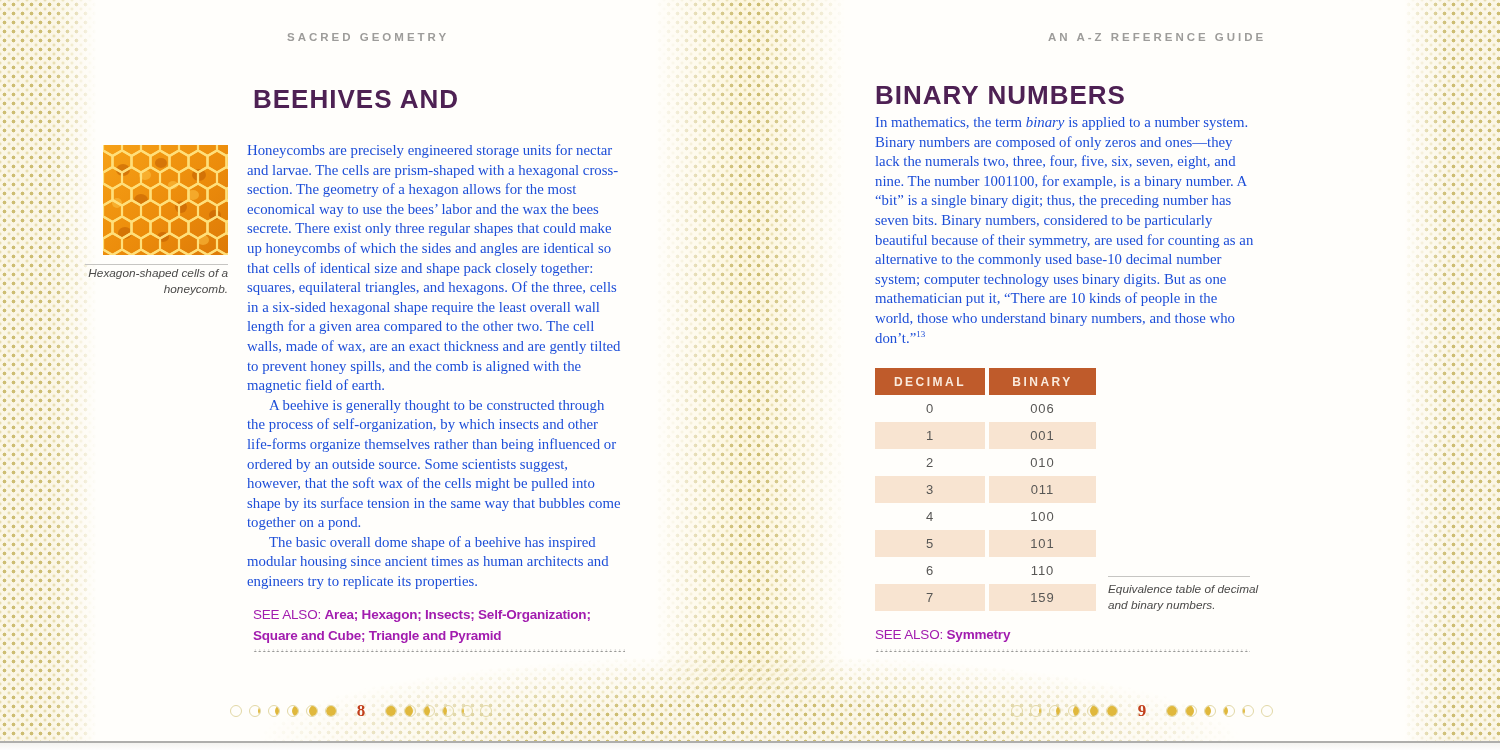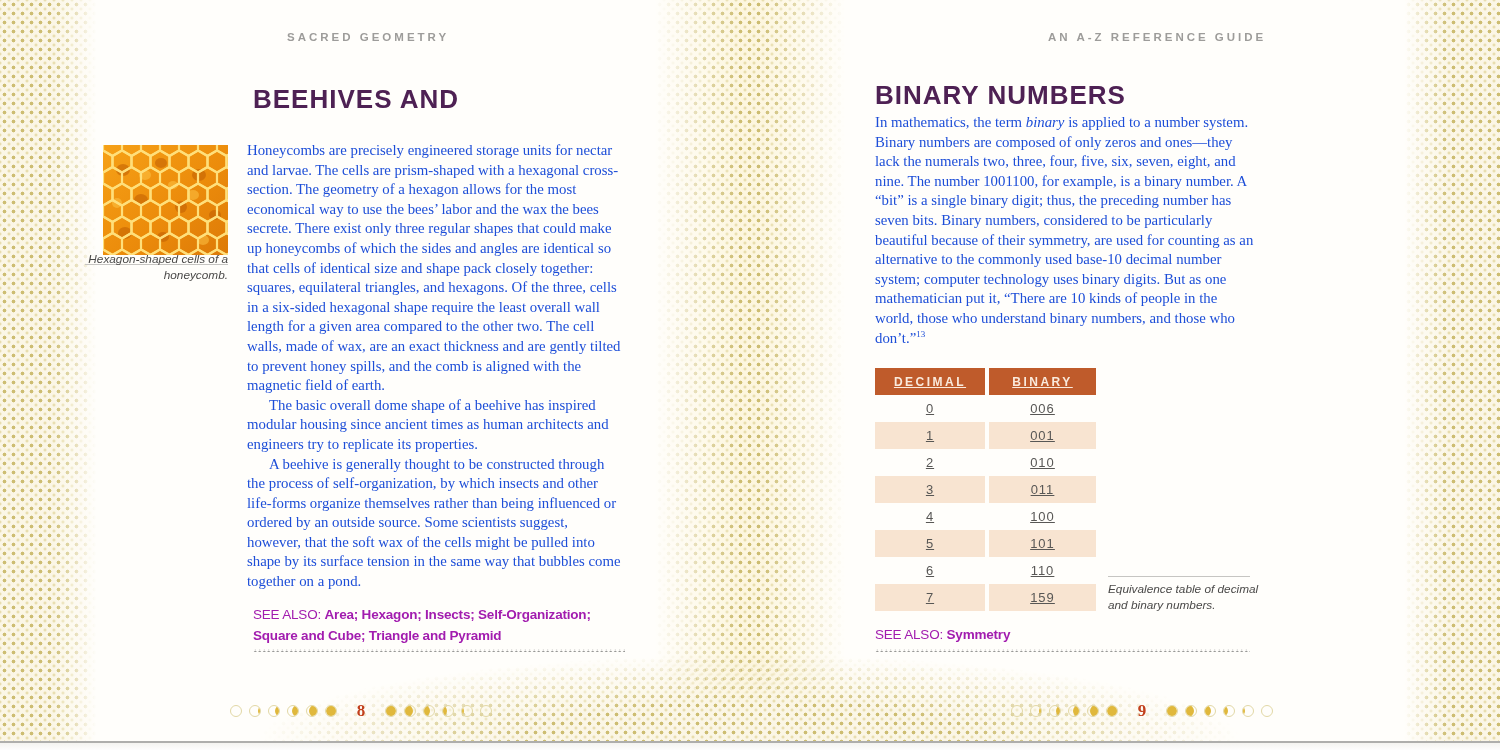--- a/index.html
+++ b/index.html
@@ -66,21 +66,21 @@
     position:absolute;
     font-style:italic; font-size:11.8px; line-height:15.5px; color:#4a4948;
   }
   figure.photo { position:absolute; left:103px; top:145px; width:125px; height:110px; }
 
   
   .bin-table { position:absolute; left:875px; top:368px; width:221px; }
   .t-row { display:flex; gap:4px; height:27px; }
   .t-cell {
     display:flex; align-items:center; justify-content:center;
-    font-size:13px; color:#58575; color:#585755; letter-spacing:1px;text-decoration:underline;
+    font-size:13px; color:#58575; color:#585755; letter-spacing:1px;
   }
   .t-cell.c1 { width:110px; } .t-cell.c2 { width:107px; }
   .t-head .t-cell {
     background:#bf5b2b; color:#faeadc; font-weight:bold;
     font-size:12px; letter-spacing:2.5px;
   }
   .t-row.alt .t-cell { background:#f8e4d1; }
 
   
   .page-footer {
@@ -161,26 +161,26 @@
           <ellipse cx="90" cy="50" rx="6" ry="5"></ellipse>
         <ellipse cx="14" cy="58" rx="5" ry="5"></ellipse>
           <ellipse cx="100" cy="95" rx="6" ry="5"></ellipse>
         <ellipse cx="70" cy="40" rx="5" ry="4"></ellipse>
       </g>
       <rect width="125" height="110" fill="url(#hex)"></rect>
     </svg>
   </figure>
 
   <div class="hairline" style="left:85px; top:264px; width:143px;"></div>
-  <div class="caption" style="left:85px; top:252px; width:143px; text-align:right;">Hexagon-shaped cells of a honeycomb.</div>
+  <div class="caption" style="left:85px; top:266px; width:143px; text-align:right;">Hexagon-shaped cells of a honeycomb.</div>
 
   <div class="body-text" style="left:247px; top:141px; width:377px;">
     <p>Honeycombs are precisely engineered storage units for nectar and larvae. The cells are prism-shaped with a hexagonal cross-section. The geometry of a hexagon allows for the most economical way to use the bees’ labor and the wax the bees secrete. There exist only three regular shapes that could make up honeycombs of which the sides and angles are identical so that cells of identical size and shape pack closely together: squares, equilateral triangles, and hexagons. Of the three, cells in a six-sided hexagonal shape require the least overall wall length for a given area compared to the other two. The cell walls, made of wax, are an exact thickness and are gently tilted to prevent honey spills, and the comb is aligned with the magnetic field of earth.</p>
+    <p>A beehive is generally thought to be constructed through the process of self-organization, by which insects and other life-forms organize themselves rather than being influenced or ordered by an outside source. Some scientists suggest, however, that the soft wax of the cells might be pulled into shape by its surface tension in the same way that bubbles come together on a pond.</p>
     <p>The basic overall dome shape of a beehive has inspired modular housing since ancient times as human architects and engineers try to replicate its properties.</p>
-    <p>A beehive is generally thought to be constructed through the process of self-organization, by which insects and other life-forms organize themselves rather than being influenced or ordered by an outside source. Some scientists suggest, however, that the soft wax of the cells might be pulled into shape by its surface tension in the same way that bubbles come together on a pond.</p>
   </div>
 
   <div class="see-also" style="left:253px; top:604px; width:377px;">
     <span>SEE ALSO: </span><b>Area; Hexagon; Insects; Self-Organization; Square and Cube; Triangle and Pyramid</b>
   </div>
   <div class="dotted-rule" style="left:253px; top:649px; width:372px;"></div>
 
   <div class="page-footer" style="left:221px;">
     <span class="moon p0"></span>
     <span class="moon p1">

